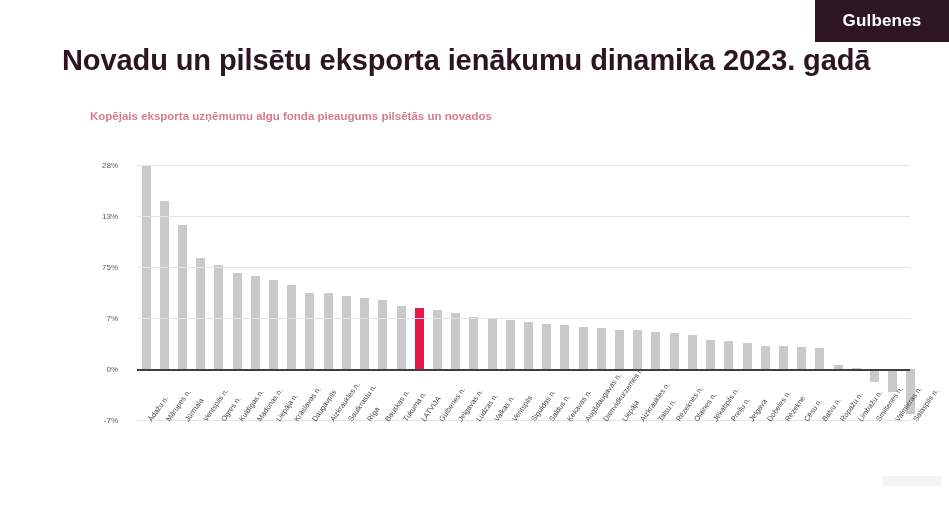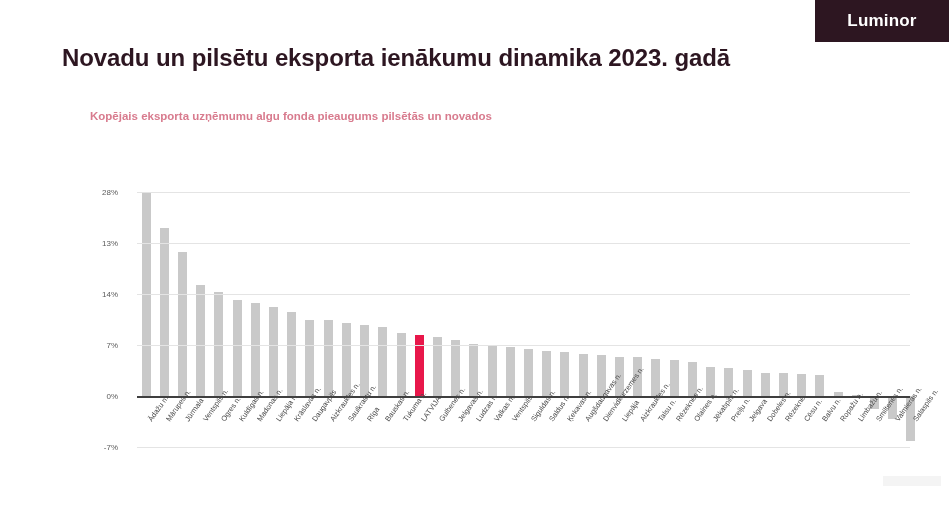--- a/index.html
+++ b/index.html
@@ -28,40 +28,39 @@
   .logo-text {
     color: #ffffff;
     font-size: 17px;
     font-weight: bold;
     letter-spacing: 0.2px;
   }
   .page-title {
     position: absolute;
     left: 62px;
     top: 44px;
-    font-size: 24px;
+    font-size: 29px;
     font-weight: bold;
     color: #2d1621;
     letter-spacing: -0.1px;
   }
   .subtitle {
     position: absolute;
     left: 90px;
     top: 110px;
     font-size: 11.5px;
     font-weight: bold;
     color: #d87b8e;
   }
   .chart-area {
     position: absolute;
     left: 90px;
     top: 155px;
     width: 830px;
     height: 265px;
-    margin-top: 27px;
   }
   .plot {
     position: absolute;
     left: 47px;
     top: 10px;
     right: 10px;
     bottom: 0;
   }
   .gridline {
     position: absolute;
@@ -123,21 +122,21 @@
     bottom: 46px;
     width: 58px;
     height: 10px;
     background: #f4f4f4;
   }
 </style>
 </head>
 <body>
 
 <div class="logo-box">
-  <span class="logo-text">Luminor</span>
+  <span class="logo-text">Gulbenes</span>
 </div>
 
 <div class="page-title">Novadu un pilsētu eksporta ienākumu dinamika 2023. gadā</div>
 
 <div class="subtitle">Kopējais eksporta uzņēmumu algu fonda pieaugums pilsētās un novados</div>
 
 <div class="chart-area">
   <div class="plot" id="plot">
     <div class="bars" id="bars">
         <div class="bar" style="left: 4.60465px; top: 0px; height: 204px;"></div>
@@ -182,21 +181,21 @@
         <div class="bar" style="left: 714.767px; top: 202.543px; height: 1.45714px;"></div>
         <div class="bar" style="left: 732.977px; top: 204px; height: 13.1143px;"></div>
         <div class="bar" style="left: 751.186px; top: 204px; height: 23.3143px;"></div>
         <div class="bar" style="left: 769.395px; top: 204px; height: 45.1714px;"></div>
       </div>
   <div class="gridline" style="top: 0px;"></div>
       <div class="ytick" style="top: 0px;">28%</div>
       <div class="gridline" style="top: 51px;"></div>
       <div class="ytick" style="top: 51px;">13%</div>
       <div class="gridline" style="top: 102px;"></div>
-      <div class="ytick" style="top: 102px;">14%</div>
+      <div class="ytick" style="top: 102px;">75%</div>
       <div class="gridline" style="top: 153px;"></div>
       <div class="ytick" style="top: 153px;">7%</div>
       <div class="axis-zero" style="top: 204px;"></div>
       <div class="ytick" style="top: 204px;">0%</div>
       <div class="gridline" style="top: 255px;"></div>
       <div class="ytick" style="top: 255px;">-7%</div>
     </div>
 </div>
 
 <div class="xlabels" id="xlabels">

